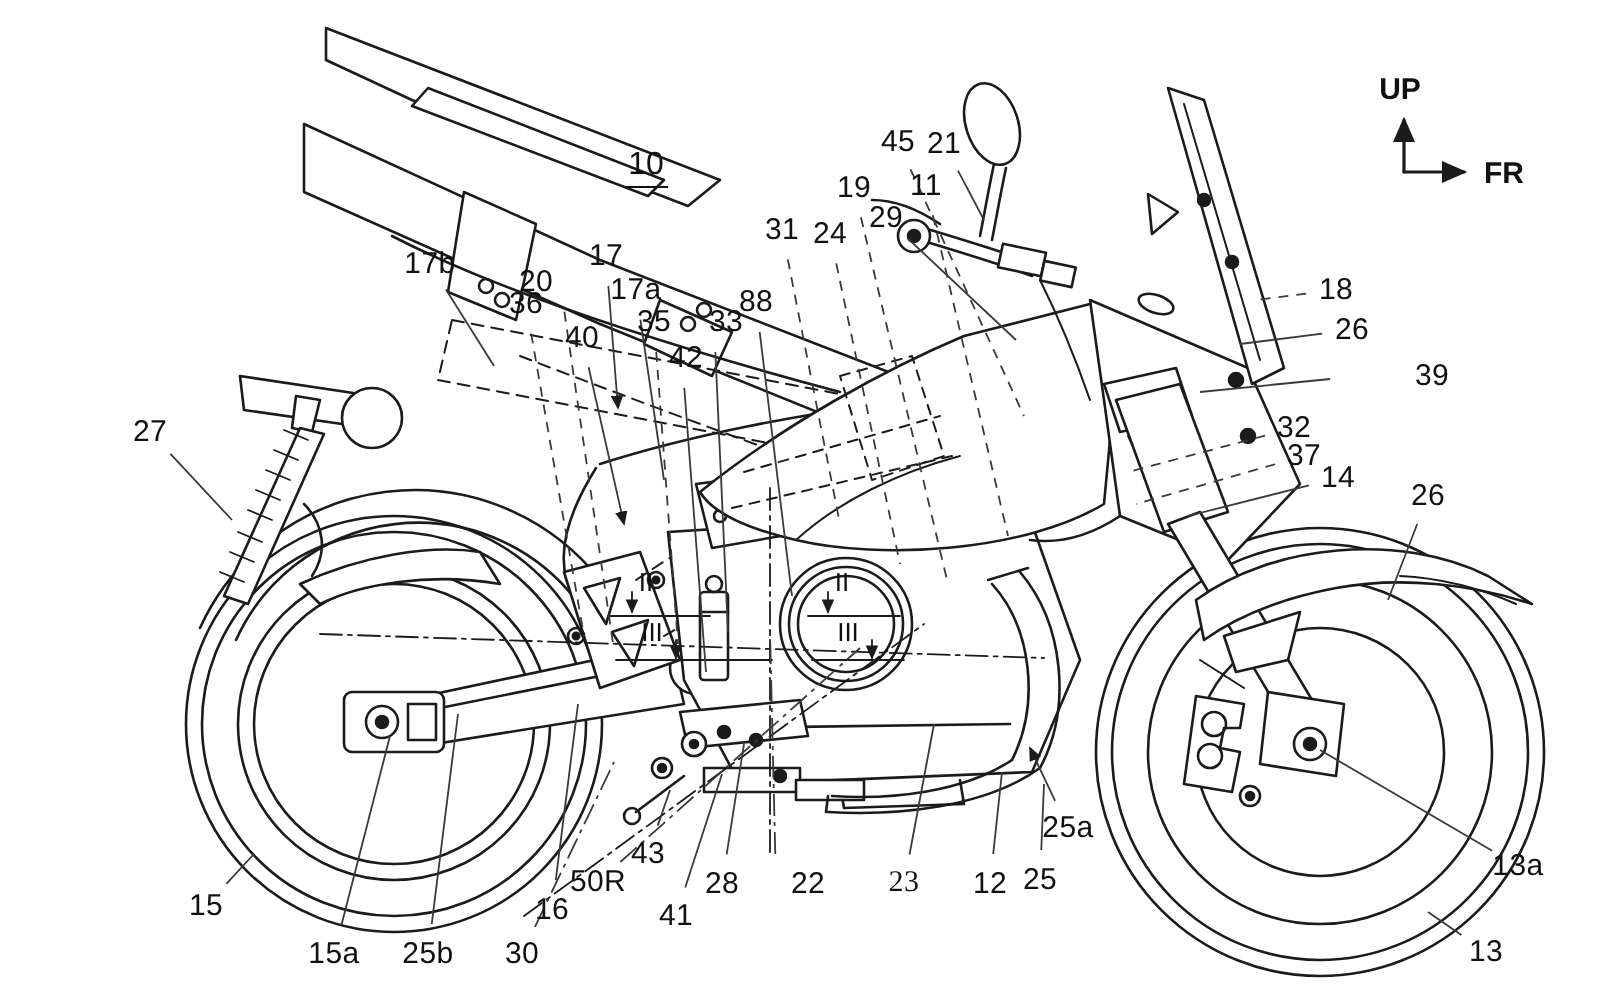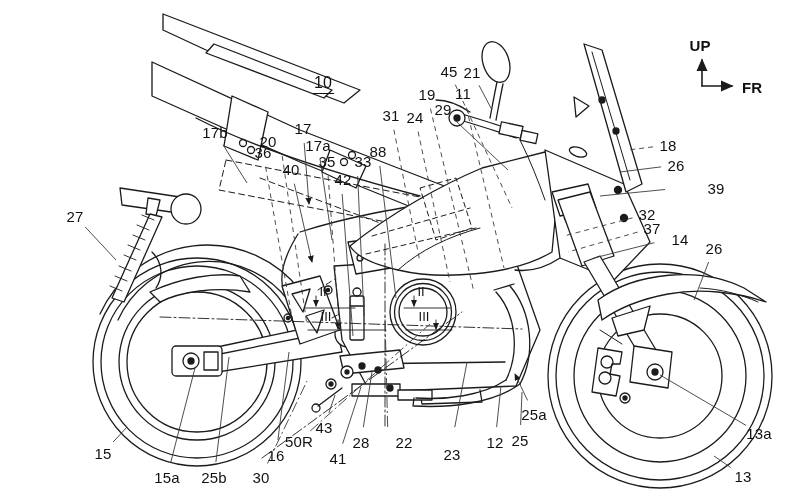--- a/index.html
+++ b/index.html
@@ -309,33 +309,33 @@
       <div class="lbl" style="left: 443px; top: 109px;">29</div>
       <div class="lbl" style="left: 463px; top: 93px;">11</div>
       <div class="lbl" style="left: 449px; top: 71px;">45</div>
       <div class="lbl" style="left: 472px; top: 72px;">21</div>
       <div class="lbl" style="left: 75px; top: 216px;">27</div>
       <div class="lbl" style="left: 668px; top: 145px;">18</div>
       <div class="lbl" style="left: 676px; top: 165px;">26</div>
       <div class="lbl" style="left: 716px; top: 188px;">39</div>
       <div class="lbl" style="left: 647px; top: 214px;">32</div>
       <div class="lbl" style="left: 652px; top: 228px;">37</div>
-      <div class="lbl" style="left: 669px; top: 239px; margin-left: 11px;">14</div>
+      <div class="lbl" style="left: 669px; top: 239px;">14</div>
       <div class="lbl" style="left: 714px; top: 248px;">26</div>
       <div class="lbl" style="left: 103px; top: 453px;">15</div>
       <div class="lbl" style="left: 167px; top: 477px;">15a</div>
       <div class="lbl" style="left: 214px; top: 477px;">25b</div>
       <div class="lbl" style="left: 261px; top: 477px;">30</div>
       <div class="lbl" style="left: 276px; top: 455px;">16</div>
       <div class="lbl" style="left: 299px; top: 441px;">50R</div>
       <div class="lbl" style="left: 324px; top: 427px;">43</div>
       <div class="lbl" style="left: 338px; top: 458px;">41</div>
       <div class="lbl" style="left: 361px; top: 442px;">28</div>
       <div class="lbl" style="left: 404px; top: 442px;">22</div>
-      <div class="lbl" style="left: 452px; top: 454px;">23</div>
+      <div class="lbl" style="left: 452px; top: 442px; font-family: Liberation Serif, serif;">23</div>
       <div class="lbl" style="left: 495px; top: 442px;">12</div>
       <div class="lbl" style="left: 520px; top: 440px;">25</div>
       <div class="lbl" style="left: 534px; top: 414px;">25a</div>
       <div class="lbl" style="left: 759px; top: 433px;">13a</div>
       <div class="lbl" style="left: 743px; top: 476px;">13</div>
       <div class="mark" style="left: 323px; top: 291px;">II</div>
       <div class="mark" style="left: 326px; top: 316px;">III</div>
       <div class="mark" style="left: 421px; top: 291px;">II</div>
       <div class="mark" style="left: 424px; top: 316px;">III</div>
     </div>

